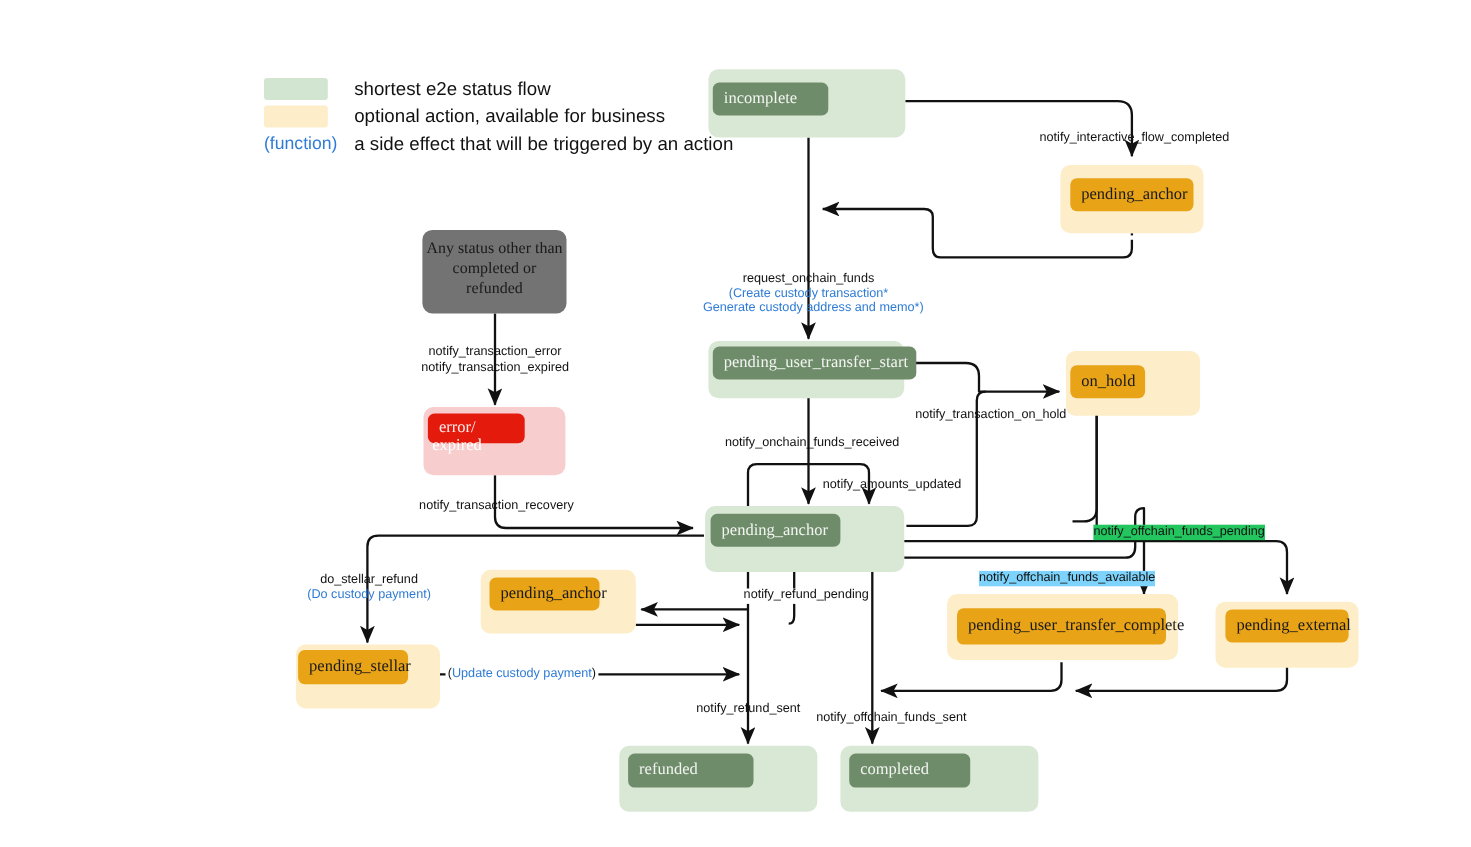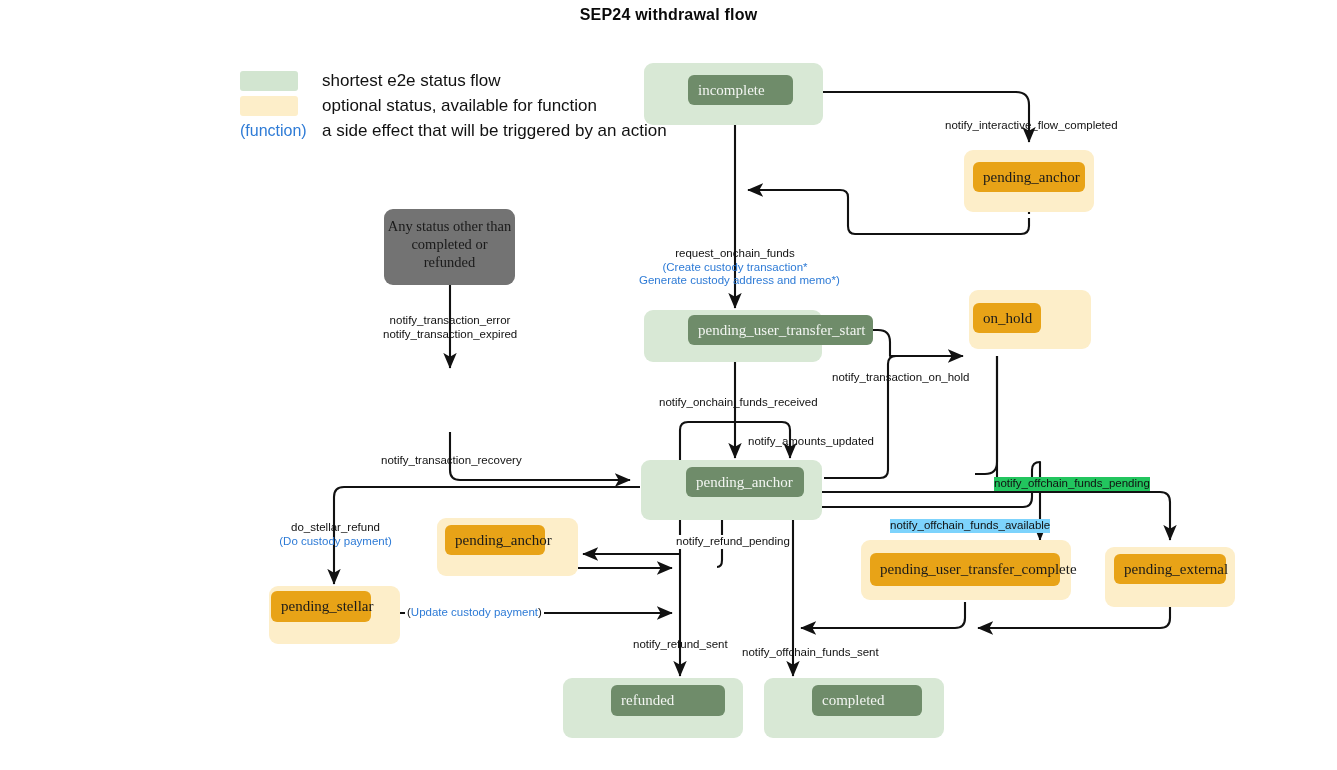--- a/index.html
+++ b/index.html
@@ -23,49 +23,48 @@
 
   
   .node{position:absolute;border-radius:9px;box-sizing:border-box;}
   .node.green{background:#d8e8d5;}
   .node.cream{background:#fdeec9;}
   .node.pink{background:#f7cdcd;}
   .node.grey{background:#737373;}
   .badge{position:absolute;border-radius:6px;display:flex;align-items:center;
          box-sizing:border-box;padding:0 10px;white-space:nowrap;
          font-family:"Liberation Serif", serif;font-size:15px;}
-  .badge.dgreen{background:#6f8c6a;color:#f2f5f1;margin-left:40px;}
+  .badge.dgreen{background:#6f8c6a;color:#f2f5f1;}
   .badge.orange{background:#e8a317;color:#1a1a1a;}
   .badge.red{background:#e31a0c;color:#fdecec;}
   .sub-label{position:absolute;font-family:"Liberation Serif", serif;font-size:15px;
              color:#ffffff;white-space:nowrap;}
   .plain-text{position:absolute;font-family:"Liberation Serif", serif;font-size:14.5px;
               color:#1a1a1a;text-align:center;line-height:18px;width:100%;}
 
   
   .elabel{position:absolute;font-size:11.5px;color:#111;white-space:nowrap;
           line-height:13.5px;background:transparent;}
   .elabel .fn{color:#2e7bd6;}
   .elabel.center{text-align:center;}
 </style>
 </head>
 <body>
 
 <div id="canvas">
 
-  <div class="title">SEP24 withdrawal flow</div>
 
   <div class="legend">
     <div class="legend-row">
       <div class="sw green"></div>
       <div class="legend-text">shortest e2e status flow</div>
     </div>
     <div class="legend-row">
       <div class="sw cream"></div>
-      <div class="legend-text">optional status, available for function</div>
+      <div class="legend-text">optional action, available for business</div>
     </div>
     <div class="legend-row">
       <div class="legend-fn"><span class="fnblue">(function)</span></div>
       <div class="legend-text">a side effect that will be triggered by an action</div>
     </div>
   </div>
 
   <svg class="edges" viewBox="0 0 1337 770">
     <defs>
       <marker id="ah" markerWidth="9" markerHeight="9" refX="7.2" refY="3.2" orient="auto" markerUnits="strokeWidth">
@@ -129,24 +128,28 @@
   </div>
 
   <div class="node grey" style="left:384px;top:209px;width:131px;height:76px;">
     <div class="plain-text" style="top:8px;">Any status other than completed or refunded</div>
   </div>
 
   <div class="node green" style="left:644px;top:310px;width:178px;height:52px;">
     <div class="badge dgreen" style="left:4px;top:5px;width:185px;height:30px;">pending_user_transfer_start</div>
   </div>
 
-  <div class="node cream" style="left:969px;top:290px;width:122px;height:59px;">
+  <div class="node cream" style="left:969px;top:319px;width:122px;height:59px;">
     <div class="badge orange" style="left:4px;top:13px;width:68px;height:30px;">on_hold</div>
   </div>
 
+  <div class="node pink" style="left:385px;top:370px;width:129px;height:62px;">
+    <div class="badge red" style="left:4px;top:6px;width:88px;height:27px;">error/</div>
+    <div class="sub-label" style="left:8px;top:27px;">expired</div>
+  </div>
 
   <div class="node green" style="left:641px;top:460px;width:181px;height:60px;">
     <div class="badge dgreen" style="left:5px;top:7px;width:118px;height:30px;">pending_anchor</div>
   </div>
 
   <div class="node cream" style="left:437px;top:518px;width:141px;height:58px;">
     <div class="badge orange" style="left:8px;top:7px;width:100px;height:30px;">pending_anchor</div>
   </div>
 
   <div class="node cream" style="left:861px;top:540px;width:210px;height:60px;">

